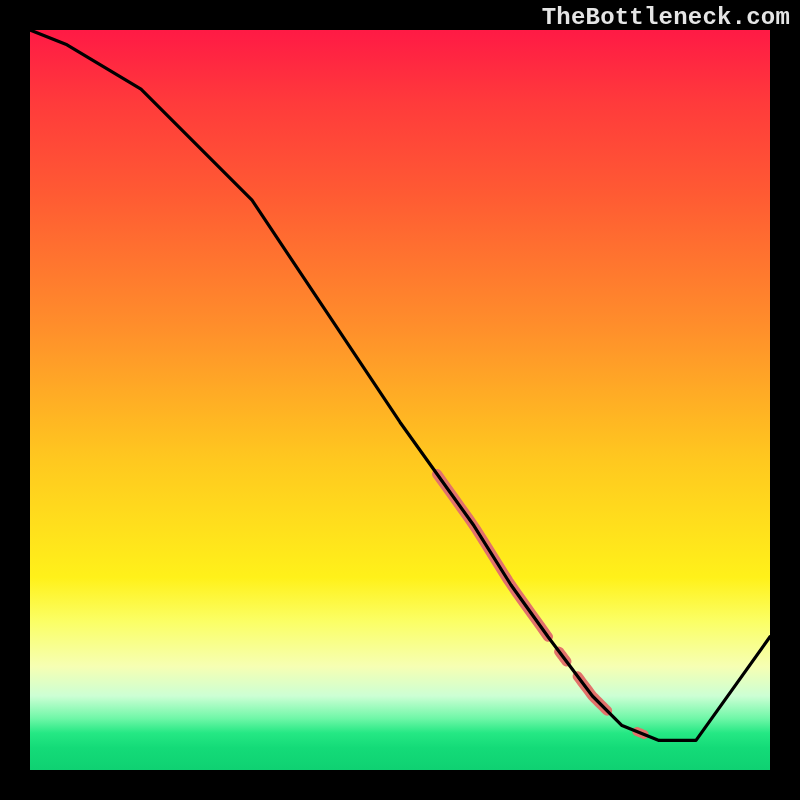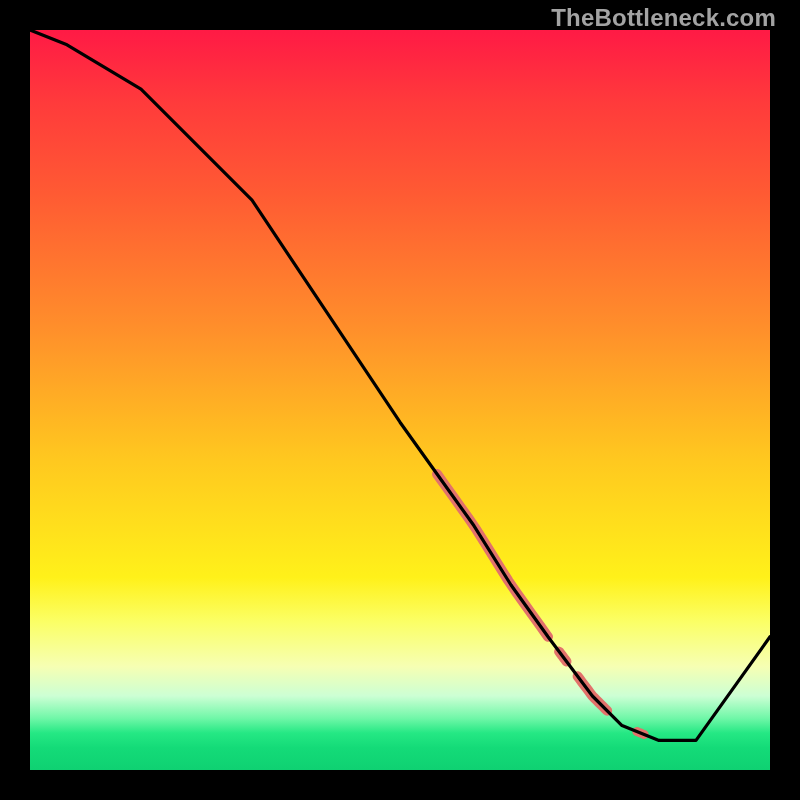--- a/index.html
+++ b/index.html
@@ -37,26 +37,27 @@
       #ccffd4 90%,
       #70f7a8 93%,
       #25e884 95%,
       #14db78 97%,
       #0fd172 100%
     );
   }
   .watermark {
     position: absolute;
     top: 4px;
-    right: 24px;
-    color: #a3a3a3;
+    right: 10px;
+    color: #e5e5e5;
     font-size: 24px;
     font-weight: 600;
     letter-spacing: 0.2px;
     user-select: none;
+    font-family: Liberation Mono, monospace;
   }
   svg.overlay {
     position: absolute;
     left: 0;
     top: 0;
     width: 740px;
     height: 740px;
     overflow: visible;
   }
 </style>

